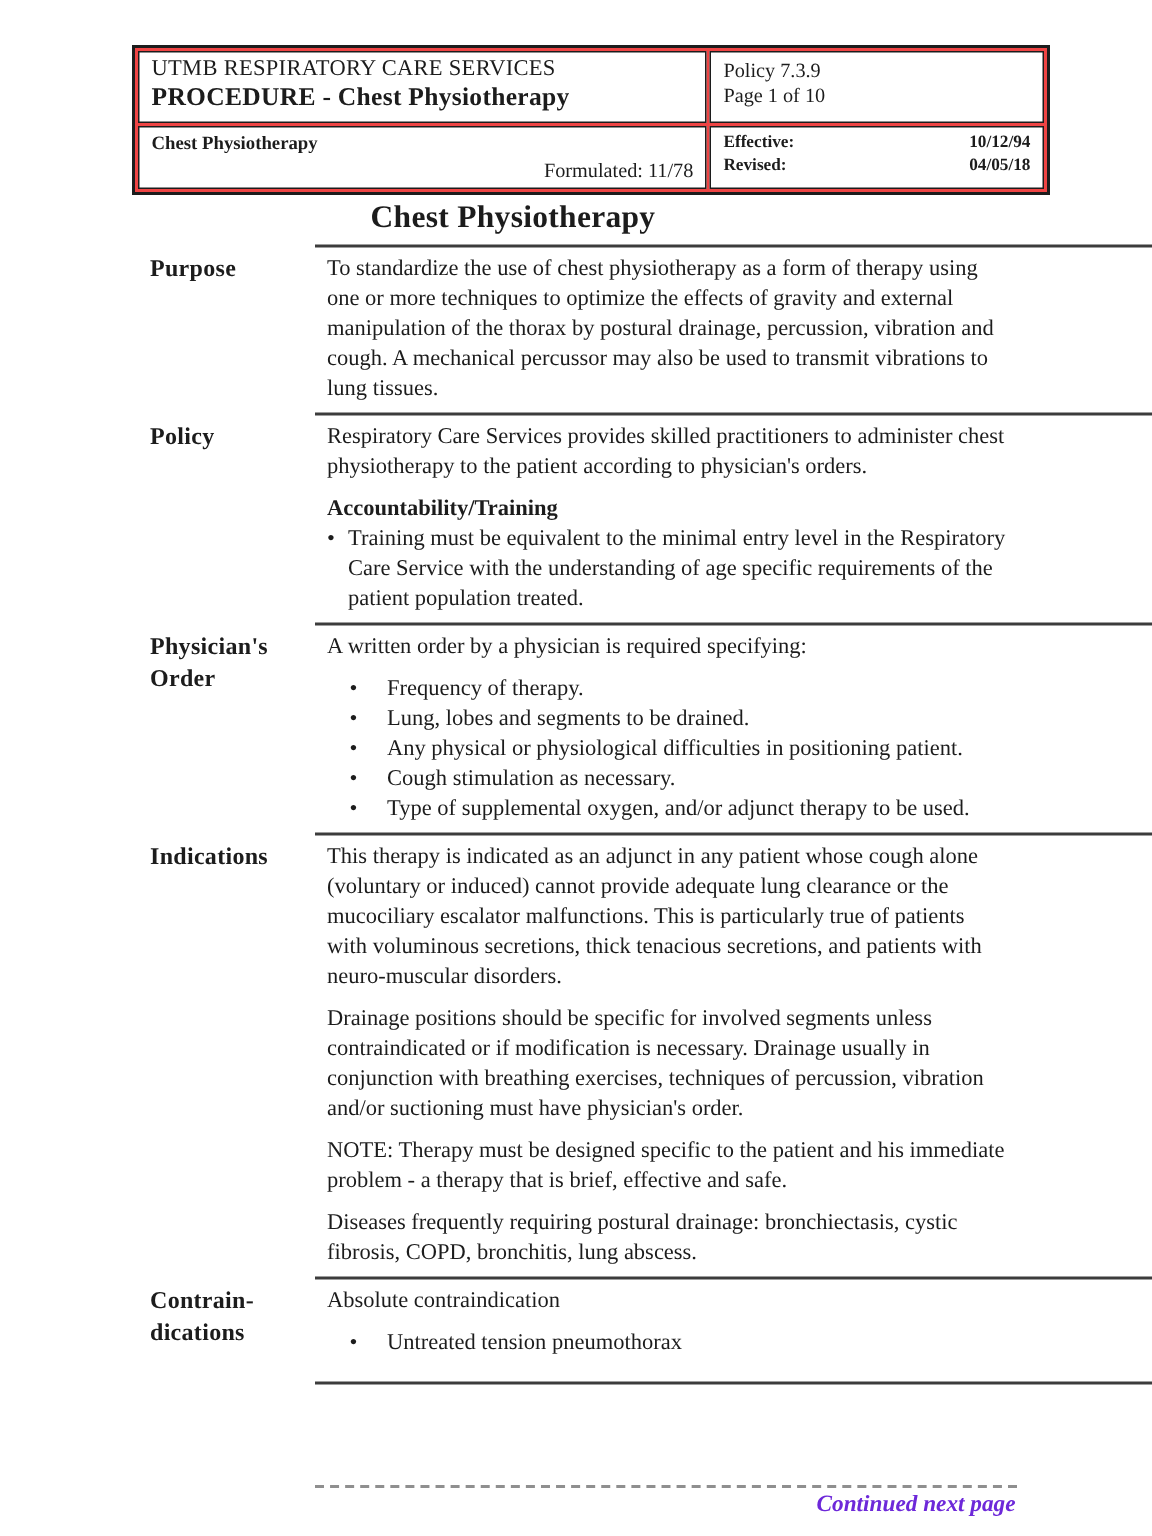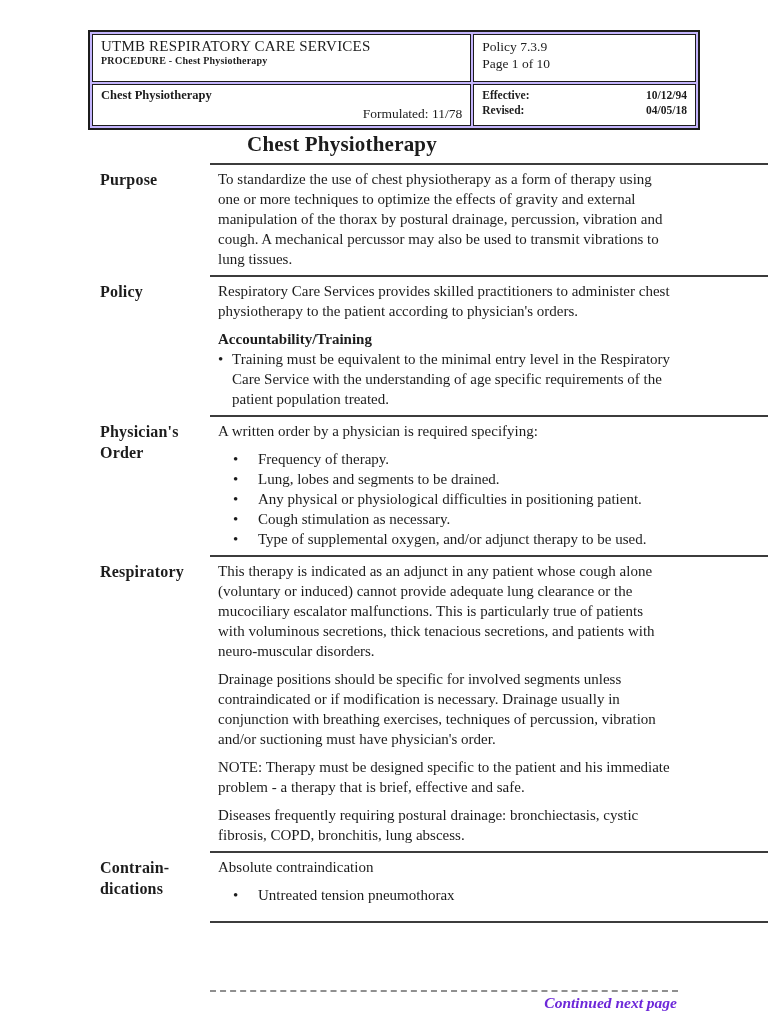--- a/index.html
+++ b/index.html
@@ -7,29 +7,29 @@
     width:768px;height:1024px;background:#ffffff;
     font-family:"Liberation Serif","DejaVu Serif",serif;
     color:#1c1c1c;-webkit-font-smoothing:antialiased;
   }
   .page{position:relative;width:768px;height:1024px;overflow:hidden;background:#fff;}
 
   
   table.hdr{
     position:absolute;left:88px;top:30px;width:612px;
     border-collapse:separate;border-spacing:2px;
-    border:2px solid #1c1c1c;background:#c4b5fd;
+    border:2px solid #1c1c1c;background:#ef4444;
   }
   table.hdr td{
     border:1px solid #1c1c1c;vertical-align:top;padding:3px 8px;background:#fff;
   }
   td.c-tl{width:63%;height:40px;}
   td.c-tr{height:40px;}
   .org{font-size:15px;letter-spacing:.2px;}
-  .proc{font-size:10px;font-weight:bold;letter-spacing:.2px;}
+  .proc{font-size:17px;font-weight:bold;letter-spacing:.2px;}
   .pol{font-size:13.5px;line-height:17px;}
   td.c-bl{height:34px;position:relative;}
   .doc-sub{font-size:12.5px;font-weight:bold;}
   .formulated{position:absolute;right:8px;bottom:3px;font-size:13.5px;}
   .eff-grid{display:grid;grid-template-columns:1fr auto;row-gap:1px;font-size:11.5px;font-weight:bold;line-height:14px;}
   .eff-grid .d{text-align:right;}
 
   
   .doc-title{
     position:absolute;top:132px;left:0;width:684px;text-align:center;
@@ -138,21 +138,21 @@
             <li>Frequency of therapy.</li>
             <li>Lung, lobes and segments to be drained.</li>
             <li>Any physical or physiological difficulties in positioning patient.</li>
             <li>Cough stimulation as necessary.</li>
             <li>Type of supplemental oxygen, and/or adjunct therapy to be used.</li>
           </ul>
         </div>
       </div>
       <div class="section">
         <div class="sec-label">
-          <div>Respiratory</div>
+          <div>Indications</div>
         </div>
         <div class="sec-body">
           <p>This therapy is indicated as an adjunct in any patient whose cough alone (voluntary or induced) cannot provide adequate lung clearance or the mucociliary escalator malfunctions. This is particularly true of patients with voluminous secretions, thick tenacious secretions, and patients with neuro-muscular disorders.</p>
           <p>Drainage positions should be specific for involved segments unless contraindicated or if modification is necessary. Drainage usually in conjunction with breathing exercises, techniques of percussion, vibration and/or suctioning must have physician's order.</p>
           <p>NOTE: Therapy must be designed specific to the patient and his immediate problem - a therapy that is brief, effective and safe.</p>
           <p>Diseases frequently requiring postural drainage: bronchiectasis, cystic fibrosis, COPD, bronchitis, lung abscess.</p>
         </div>
       </div>
       <div class="section last">
         <div class="sec-label">

